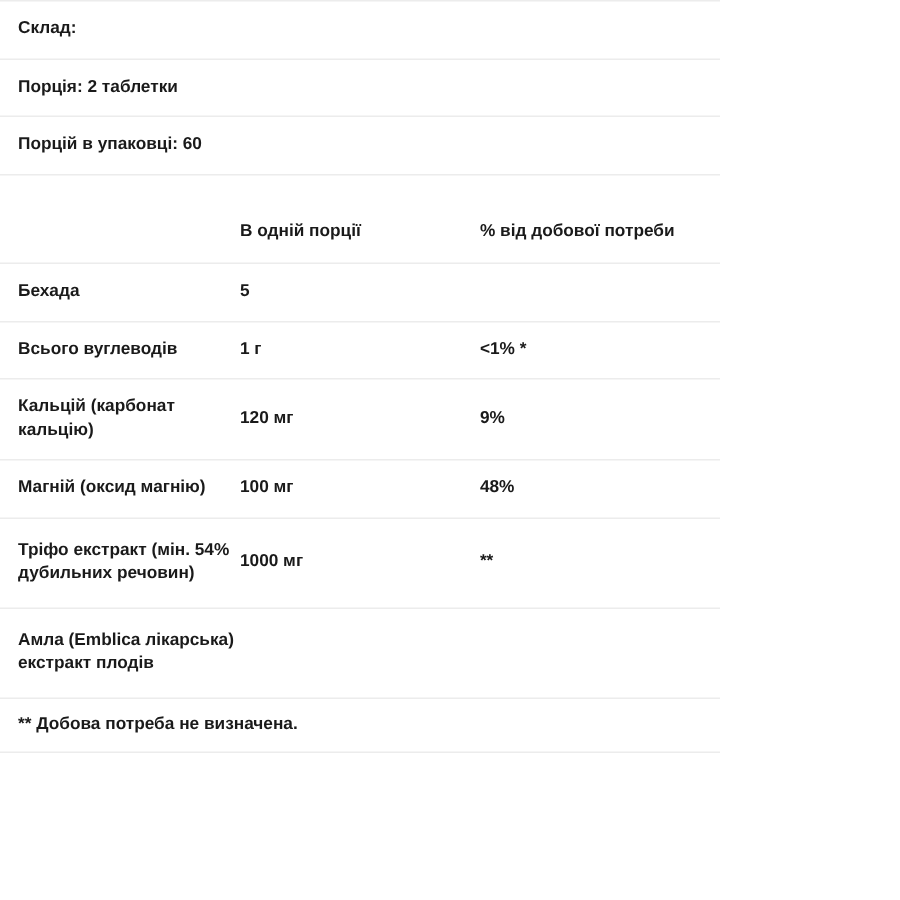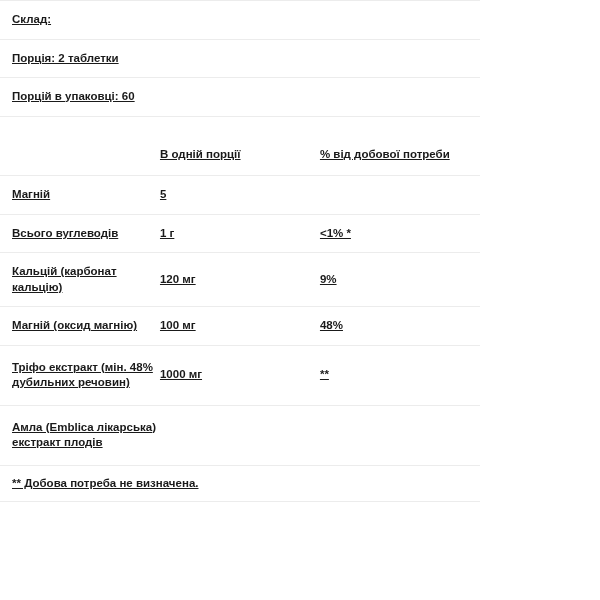--- a/index.html
+++ b/index.html
@@ -36,21 +36,20 @@
   .facts-table tr:last-child {
     border-bottom: 1px solid #ececec;
   }
   .facts-table td {
     padding: 11px 0 11px 12px;
     font-size: 11.5px;
     font-weight: bold;
     line-height: 1.35;
     vertical-align: middle;
     color: #1a1a1a;
-    text-decoration: underline;
   }
   .facts-table td.c-name   { width: 248px; }
   .facts-table td.c-amount { width: 92px;  padding-left: 0; }
   .facts-table td.c-dv     { width: 128px; padding-left: 0; margin-top: 18px; }
 
   .facts-table tr.head-row td {
     padding-top: 30px;
     padding-bottom: 13px;
     font-weight: bold;
   }
@@ -87,41 +86,41 @@
         <td class="c-name" colspan="3">Порцій в упаковці: 60</td>
       </tr>
 
       <tr class="head-row">
         <td class="c-name"></td>
         <td class="c-amount">В одній порції</td>
         <td class="c-dv">% від добової потреби</td>
       </tr>
 
       <tr>
-        <td class="c-name">Магній</td>
+        <td class="c-name">Бехада</td>
         <td class="c-amount">5</td>
         <td class="c-dv"></td>
       </tr>
       <tr>
         <td class="c-name">Всього вуглеводів</td>
         <td class="c-amount">1 г</td>
         <td class="c-dv">&lt;1% *</td>
       </tr>
       <tr>
         <td class="c-name">Кальцій (карбонат кальцію)</td>
         <td class="c-amount">120 мг</td>
         <td class="c-dv">9%</td>
       </tr>
       <tr>
         <td class="c-name">Магній (оксид магнію)</td>
         <td class="c-amount">100 мг</td>
         <td class="c-dv">48%</td>
       </tr>
       <tr class="tall">
-        <td class="c-name">Тріфо екстракт (мін. 48% дубильних речовин)</td>
+        <td class="c-name">Тріфо екстракт (мін. 54% дубильних речовин)</td>
         <td class="c-amount">1000 мг</td>
         <td class="c-dv">**</td>
       </tr>
       <tr class="tall">
         <td class="c-name">Амла (Emblica лікарська) екстракт плодів</td>
         <td class="c-amount"></td>
         <td class="c-dv"></td>
       </tr>
 
       <tr class="note">

